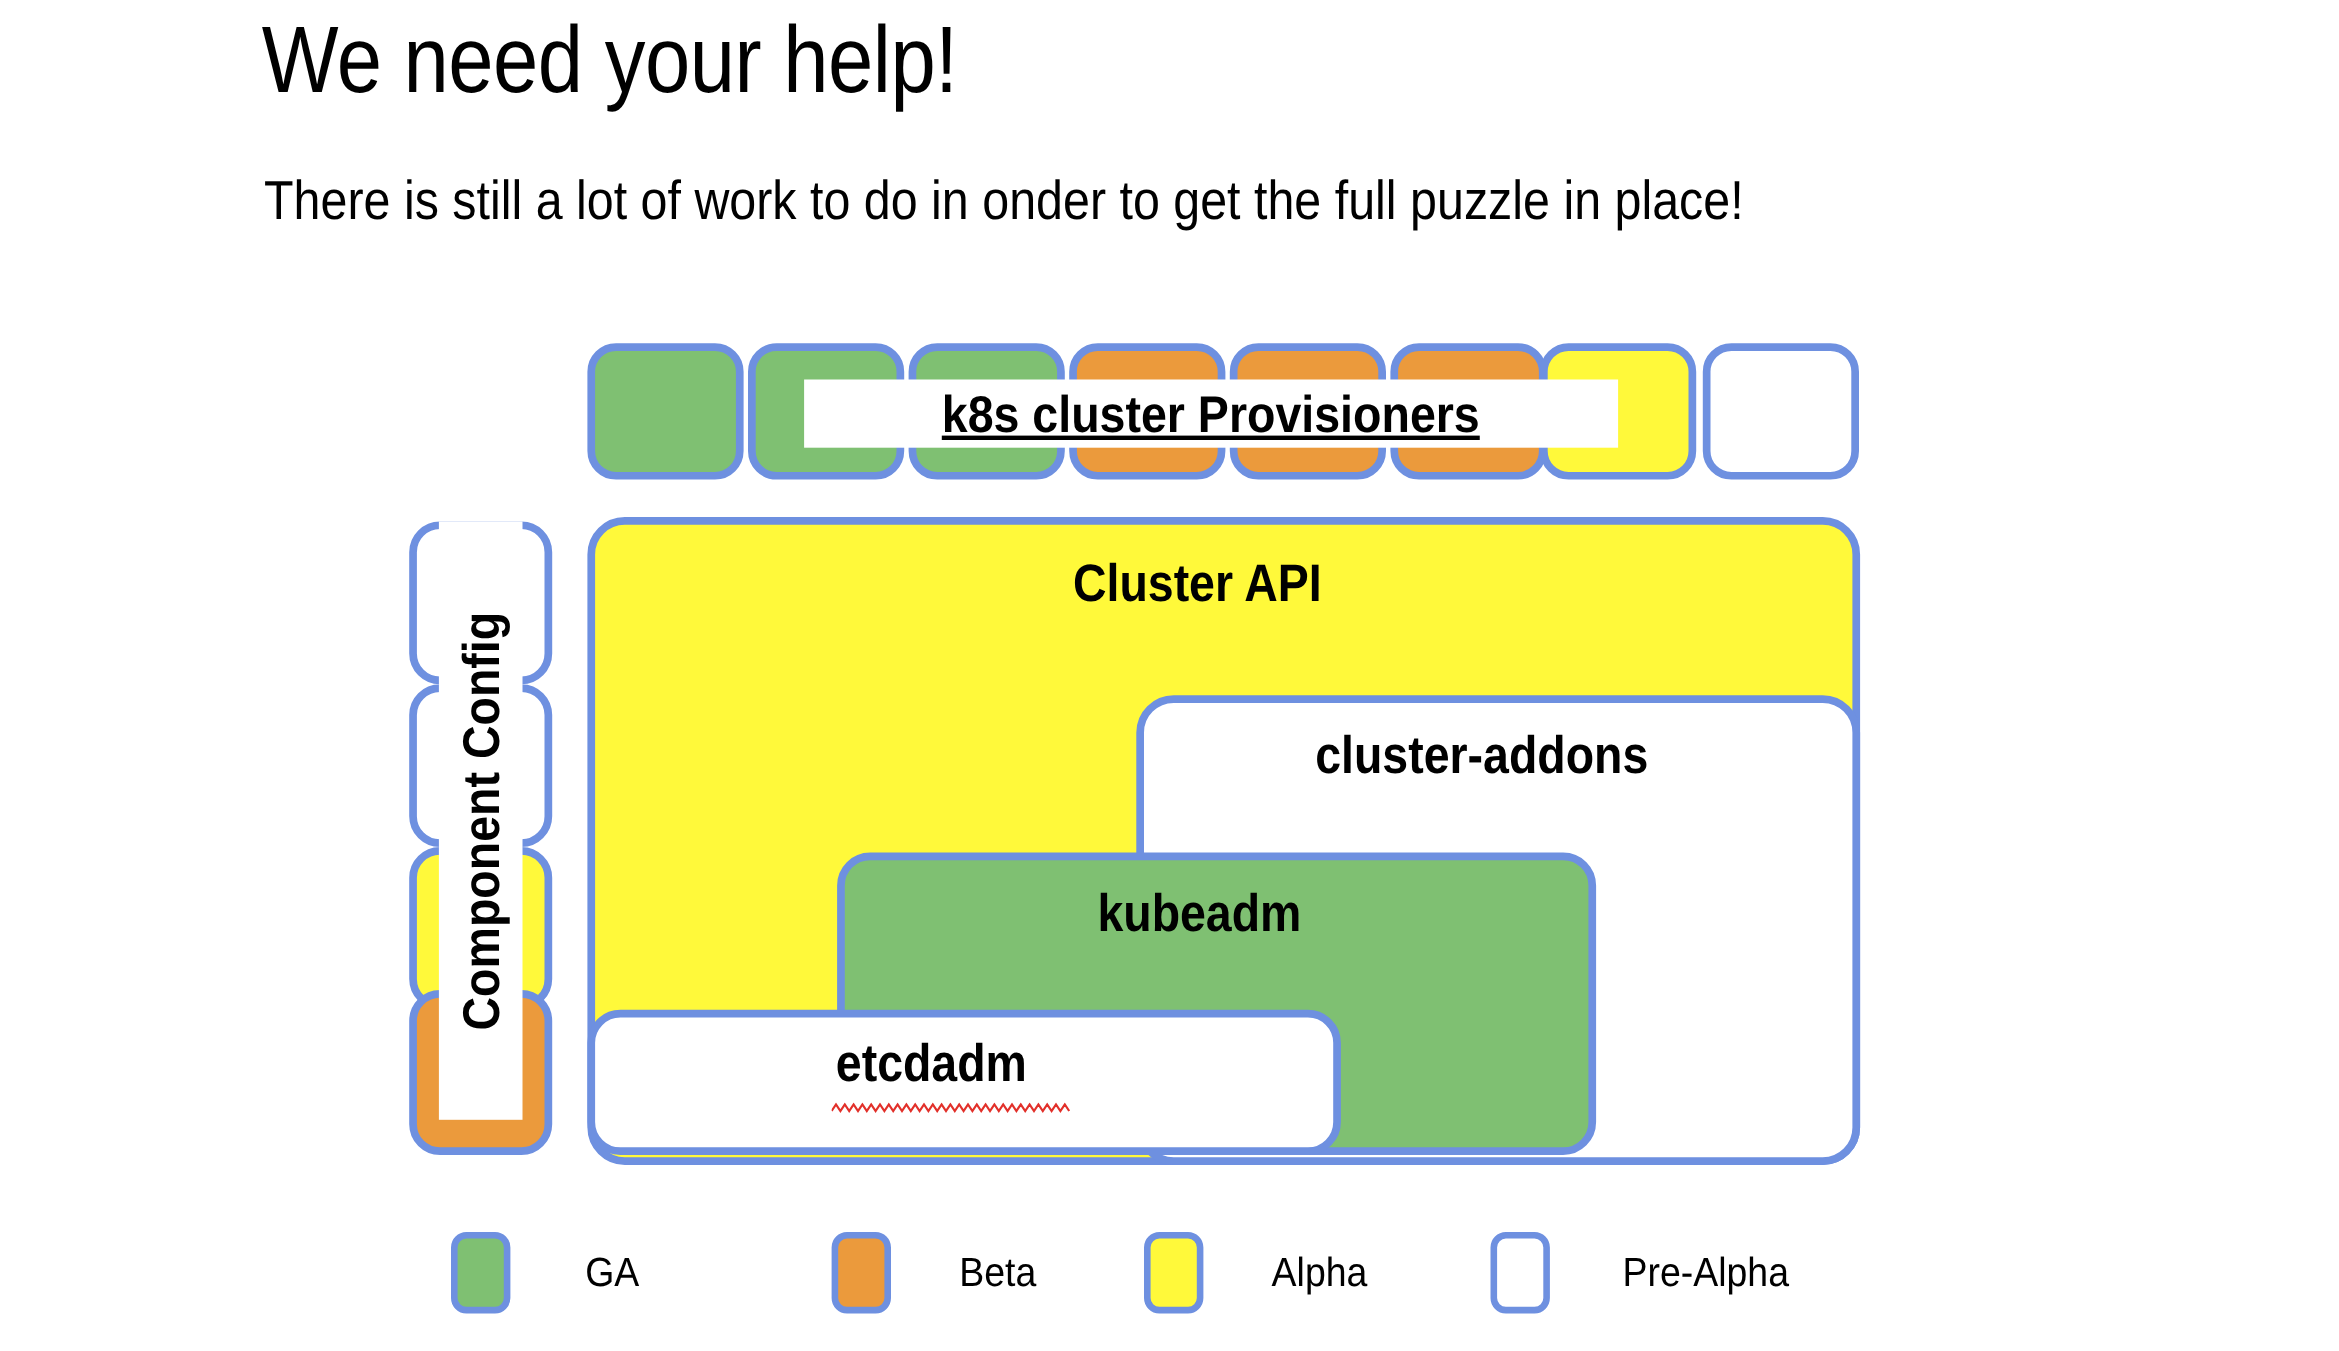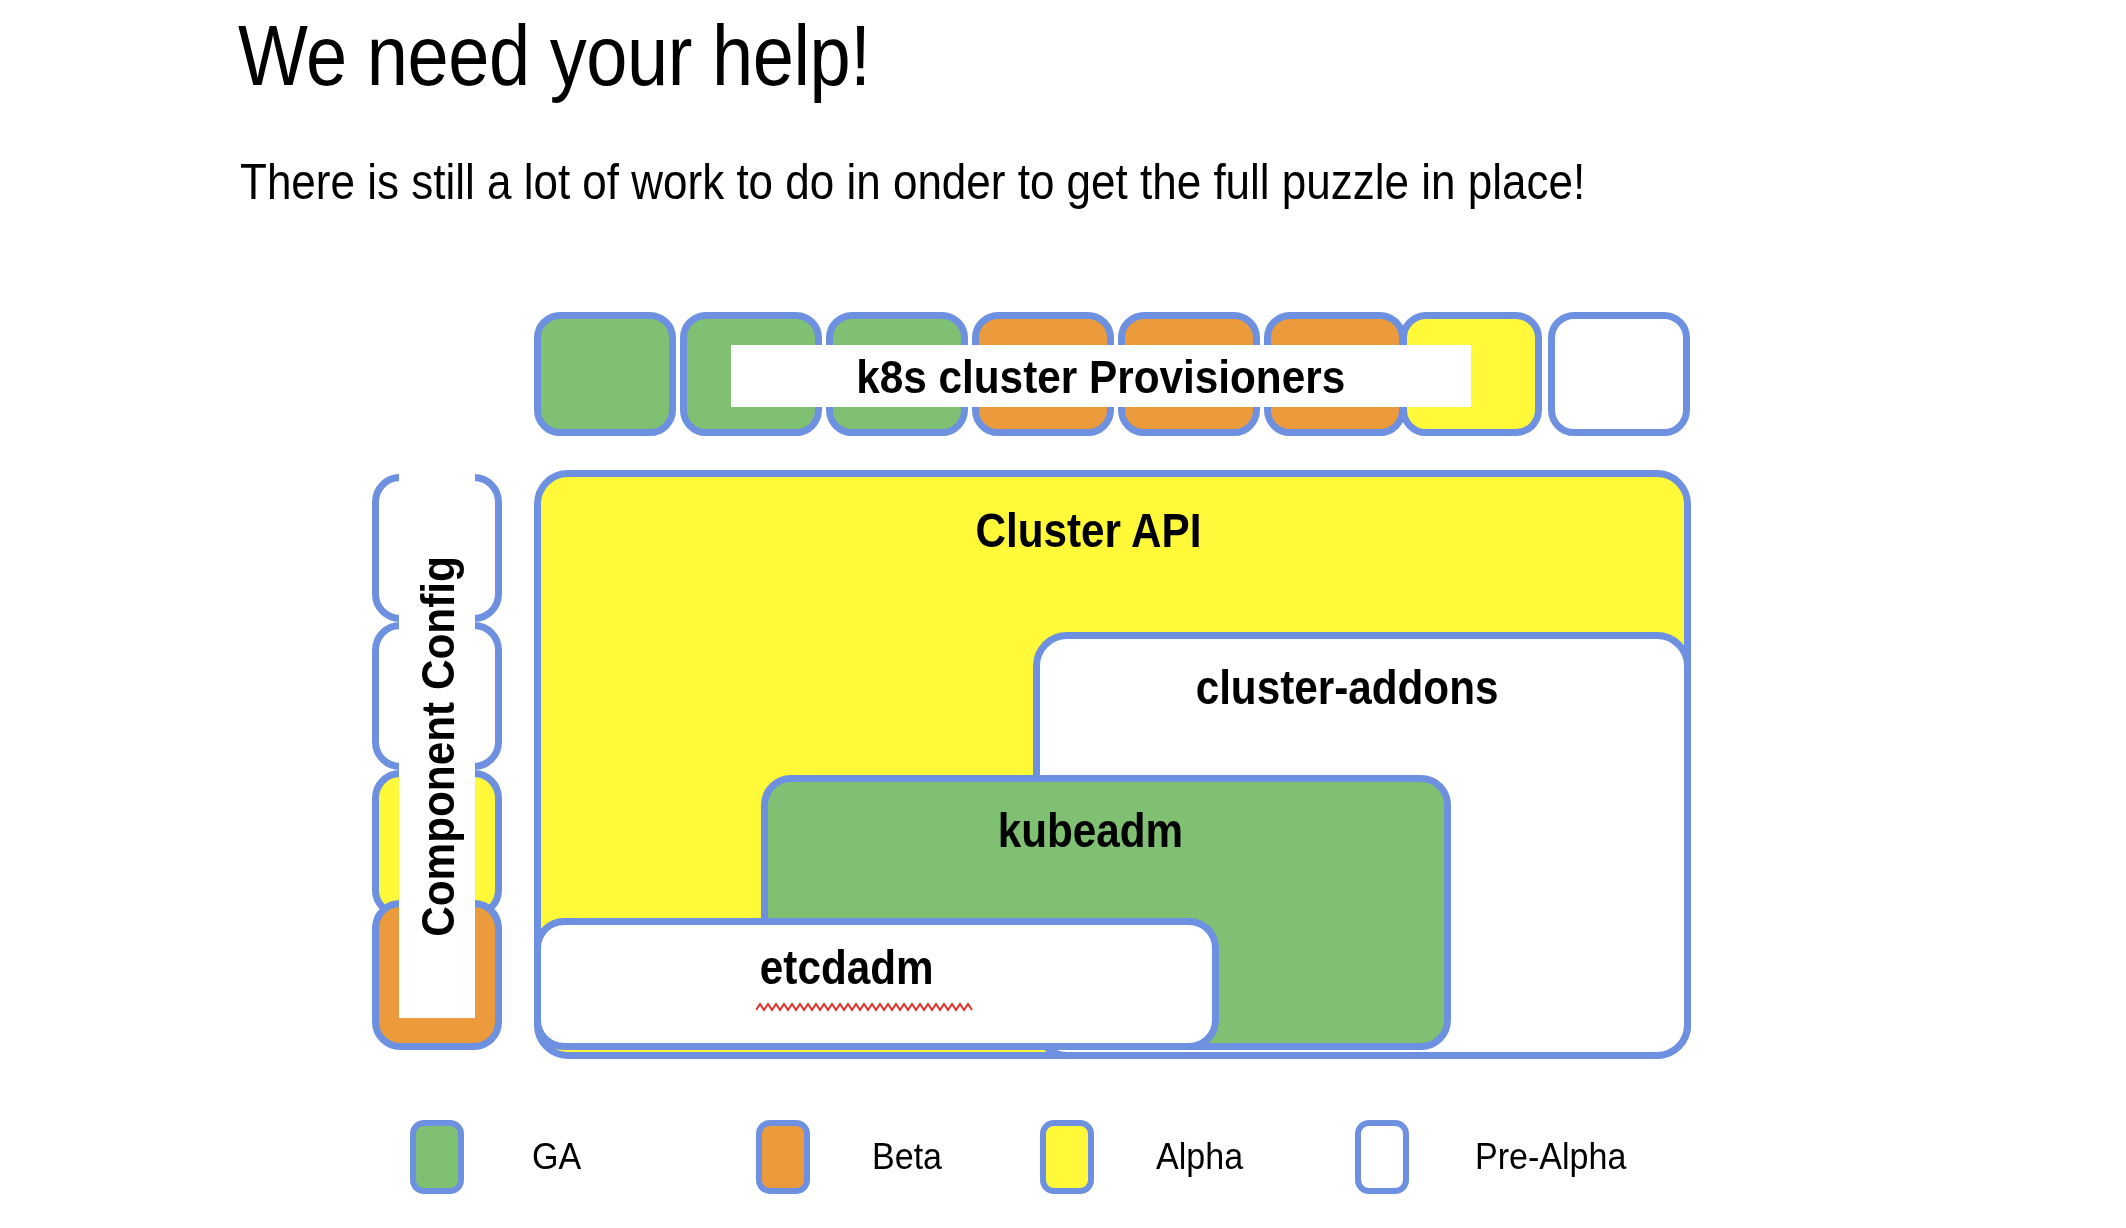--- a/index.html
+++ b/index.html
@@ -92,20 +92,21 @@
   }
 
   #prov-banner {
     left: 731px;
     top: 345px;
     width: 740px;
     height: 62px;
     font-size: 47px;
     letter-spacing: 0px;
     z-index: 6;
+    text-decoration: underline;
   }
   #prov-banner .txt { transform: scaleX(0.9); }
 
   #cluster-api {
     left: 534px;
     top: 470px;
     width: 1157px;
     height: 589px;
     border-radius: 34px;
     z-index: 1;

